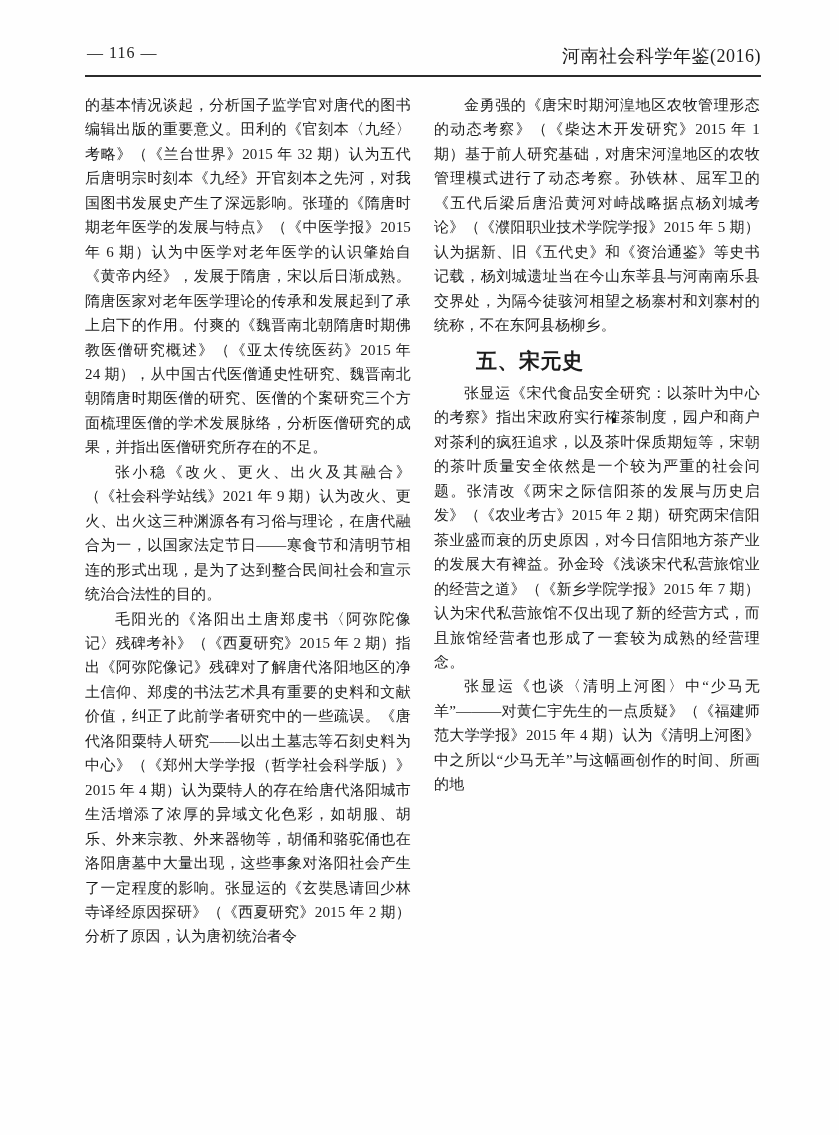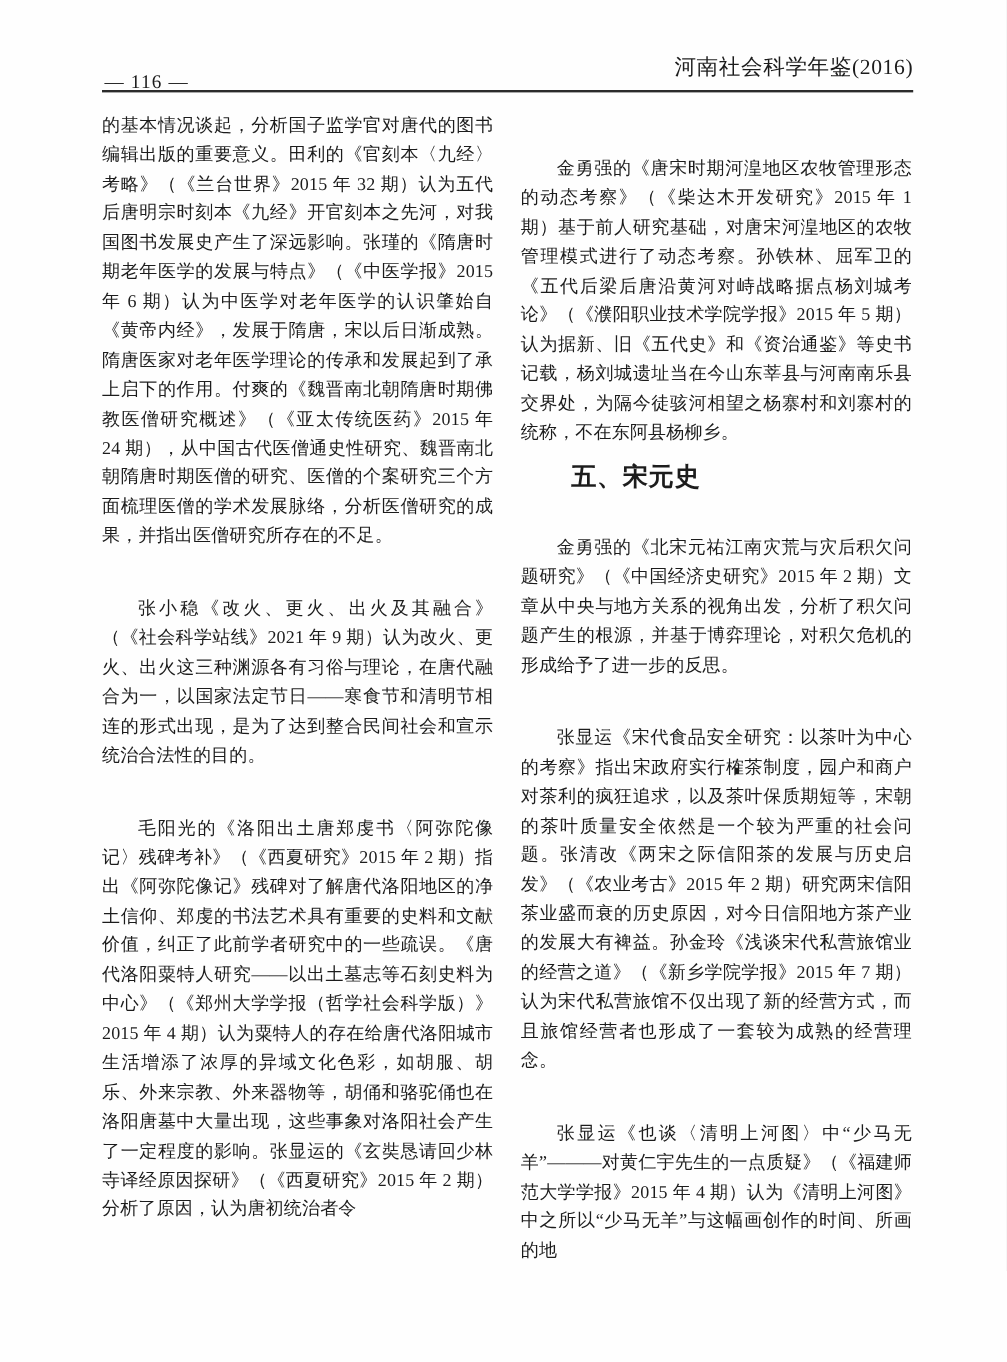--- a/index.html
+++ b/index.html
@@ -21,21 +21,21 @@
   }
   .page-header {
     position: relative;
     height: 22px;
     padding-bottom: 9px;
     border-bottom: 2px solid #2b2b2b;
   }
   .page-number {
     position: absolute;
     left: 2px;
-    top: 16px;
+    top: 0;
     font-size: 16px;
     letter-spacing: 1px;
     white-space: nowrap;
   }
   .page-title {
     position: absolute;
     left: 0;
     right: 0;
     top: 0;
     text-align: right;
@@ -55,21 +55,20 @@
   .col p {
     margin: 0;
     font-size: 15px;
     line-height: 24.45px;
     text-align: justify;
     text-justify: inter-character;
     letter-spacing: 0.15px;
   }
   .col p.indent {
     text-indent: 2em;
-    margin-top: 36px;
   }
   .section-heading {
     margin: 11px 0 8px 0;
     padding-left: 2em;
     font-size: 21px;
     line-height: 24.45px;
     font-weight: bold;
     letter-spacing: 0.5px;
   }
 </style>
@@ -87,19 +86,18 @@
 
     <div class="col">
       <p>的基本情况谈起，分析国子监学官对唐代的图书编辑出版的重要意义。田利的《官刻本〈九经〉考略》（《兰台世界》2015 年 32 期）认为五代后唐明宗时刻本《九经》开官刻本之先河，对我国图书发展史产生了深远影响。张瑾的《隋唐时期老年医学的发展与特点》（《中医学报》2015 年 6 期）认为中医学对老年医学的认识肇始自《黄帝内经》，发展于隋唐，宋以后日渐成熟。隋唐医家对老年医学理论的传承和发展起到了承上启下的作用。付爽的《魏晋南北朝隋唐时期佛教医僧研究概述》（《亚太传统医药》2015 年 24 期），从中国古代医僧通史性研究、魏晋南北朝隋唐时期医僧的研究、医僧的个案研究三个方面梳理医僧的学术发展脉络，分析医僧研究的成果，并指出医僧研究所存在的不足。</p>
       <p class="indent">张小稳《改火、更火、出火及其融合》（《社会科学站线》2021 年 9 期）认为改火、更火、出火这三种渊源各有习俗与理论，在唐代融合为一，以国家法定节日——寒食节和清明节相连的形式出现，是为了达到整合民间社会和宣示统治合法性的目的。</p>
       <p class="indent">毛阳光的《洛阳出土唐郑虔书〈阿弥陀像记〉残碑考补》（《西夏研究》2015 年 2 期）指出《阿弥陀像记》残碑对了解唐代洛阳地区的净土信仰、郑虔的书法艺术具有重要的史料和文献价值，纠正了此前学者研究中的一些疏误。《唐代洛阳粟特人研究——以出土墓志等石刻史料为中心》（《郑州大学学报（哲学社会科学版）》2015 年 4 期）认为粟特人的存在给唐代洛阳城市生活增添了浓厚的异域文化色彩，如胡服、胡乐、外来宗教、外来器物等，胡俑和骆驼俑也在洛阳唐墓中大量出现，这些事象对洛阳社会产生了一定程度的影响。张显运的《玄奘恳请回少林寺译经原因探研》（《西夏研究》2015 年 2 期）分析了原因，认为唐初统治者令</p>
     </div>
 
     <div class="col">
       <p class="indent">金勇强的《唐宋时期河湟地区农牧管理形态的动态考察》（《柴达木开发研究》2015 年 1 期）基于前人研究基础，对唐宋河湟地区的农牧管理模式进行了动态考察。孙铁林、屈军卫的《五代后梁后唐沿黄河对峙战略据点杨刘城考论》（《濮阳职业技术学院学报》2015 年 5 期）认为据新、旧《五代史》和《资治通鉴》等史书记载，杨刘城遗址当在今山东莘县与河南南乐县交界处，为隔今徒骇河相望之杨寨村和刘寨村的统称，不在东阿县杨柳乡。</p>
       <h2 class="section-heading">五、宋元史</h2>
-      <p class="indent">金勇强的《北宋元祐江南灾荒与灾后积欠问题研究》（《中国经济史研究》2015 年 2 期）文章从中央与地方关系的视角出发，分析了积欠问题产生的根源，并基于博弈理论，对积欠危机的形成给予了进一步的反思。</p>
       <p class="indent">张显运《宋代食品安全研究：以茶叶为中心的考察》指出宋政府实行榷茶制度，园户和商户对茶利的疯狂追求，以及茶叶保质期短等，宋朝的茶叶质量安全依然是一个较为严重的社会问题。张清改《两宋之际信阳茶的发展与历史启发》（《农业考古》2015 年 2 期）研究两宋信阳茶业盛而衰的历史原因，对今日信阳地方茶产业的发展大有裨益。孙金玲《浅谈宋代私营旅馆业的经营之道》（《新乡学院学报》2015 年 7 期）认为宋代私营旅馆不仅出现了新的经营方式，而且旅馆经营者也形成了一套较为成熟的经营理念。</p>
       <p class="indent">张显运《也谈〈清明上河图〉中“少马无羊”———对黄仁宇先生的一点质疑》（《福建师范大学学报》2015 年 4 期）认为《清明上河图》中之所以“少马无羊”与这幅画创作的时间、所画的地</p>
     </div>
 
   </div>
 </div>
 
 </body></html>

